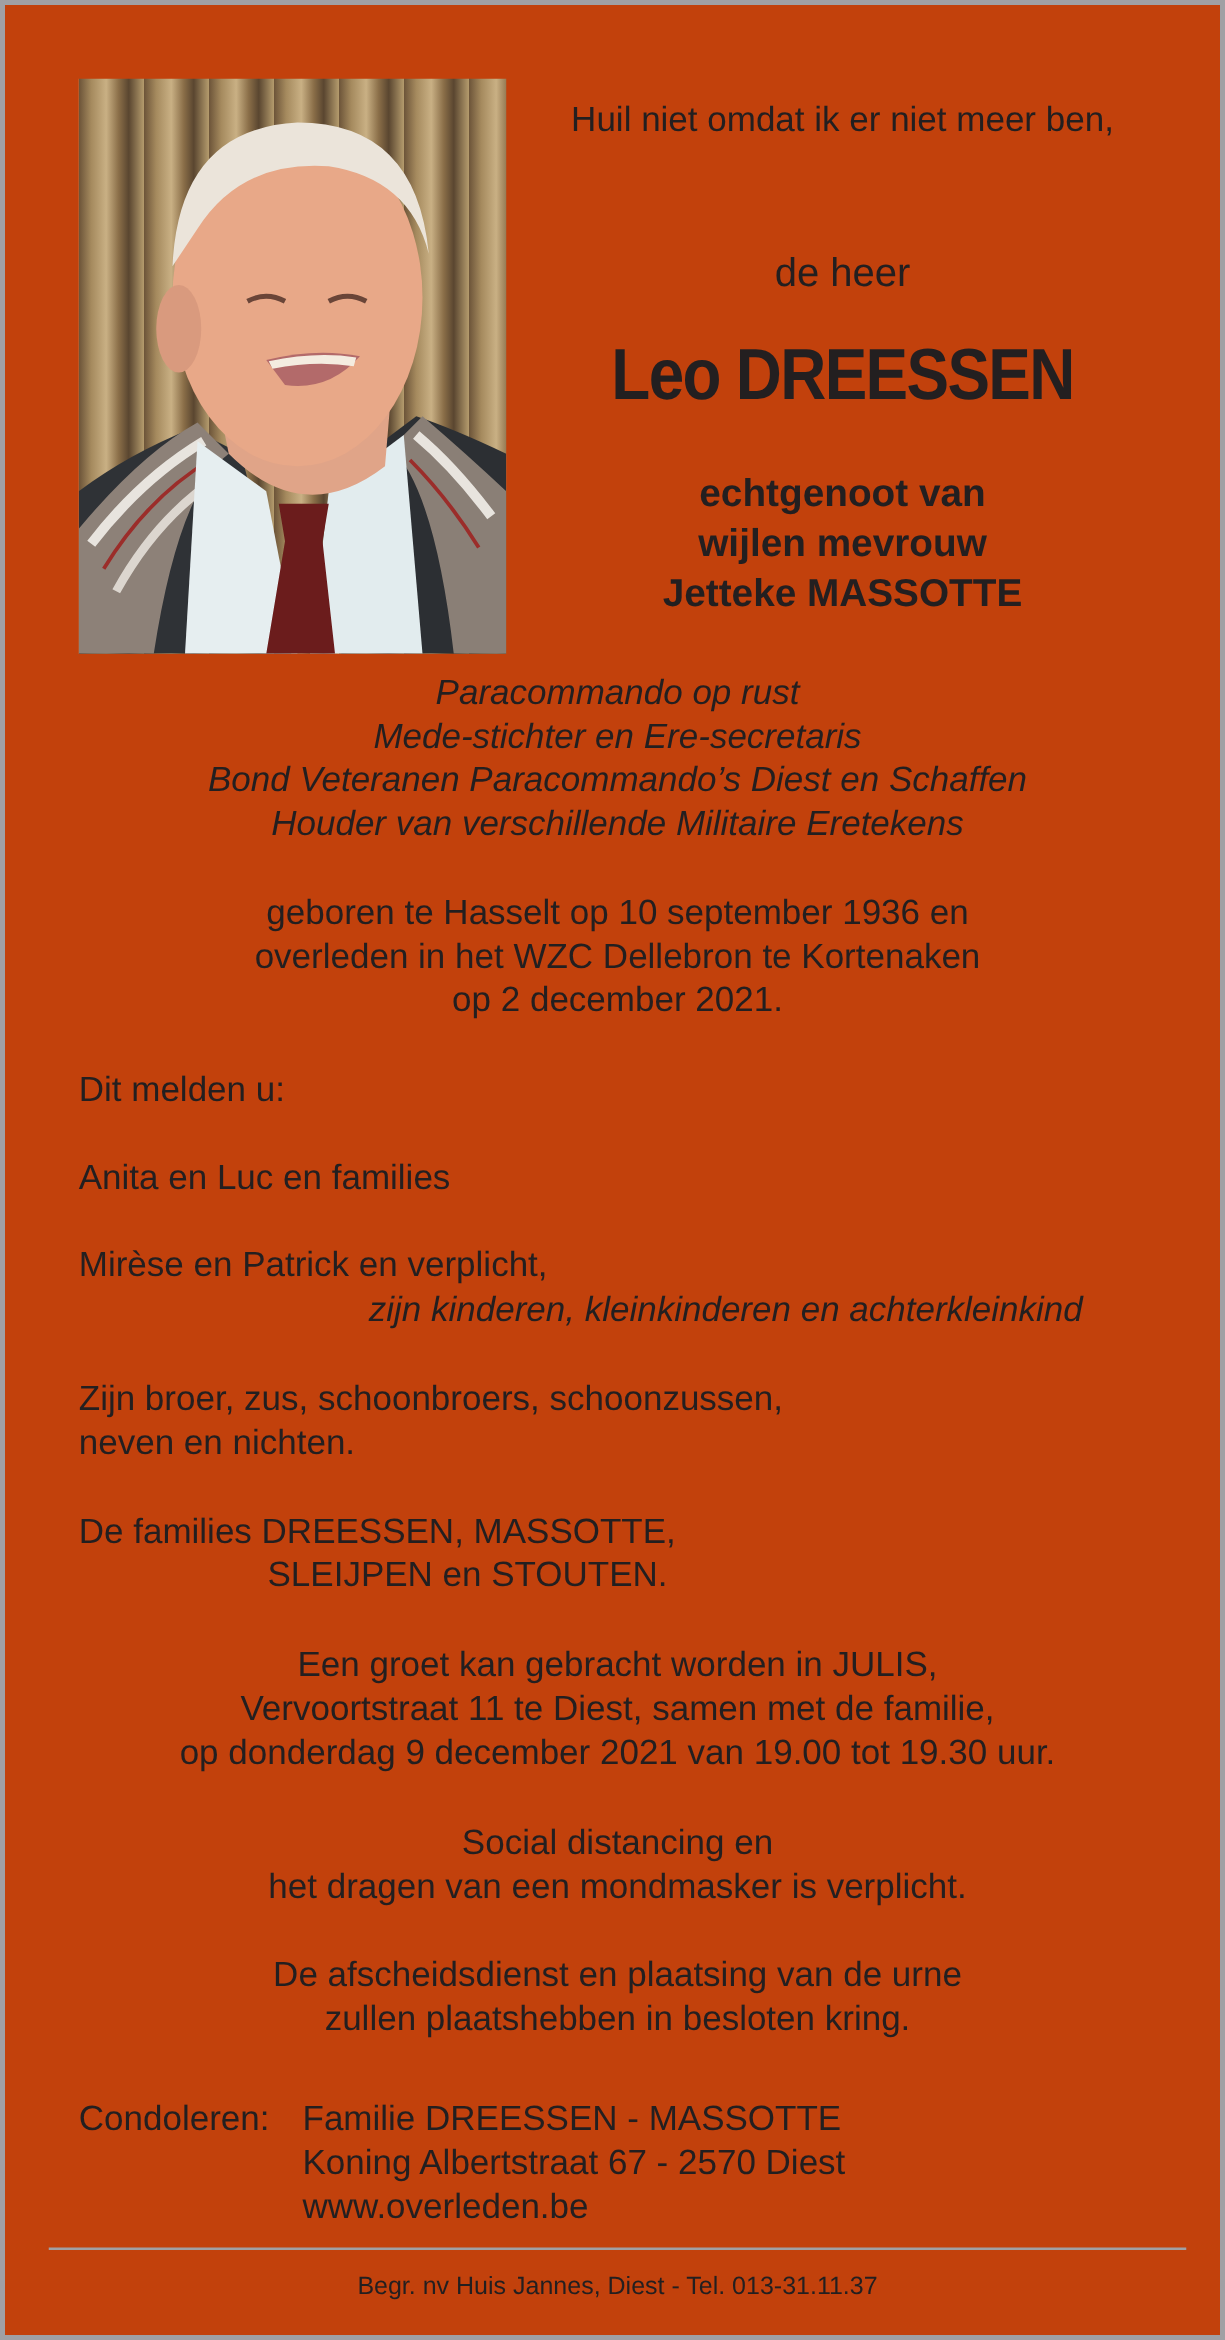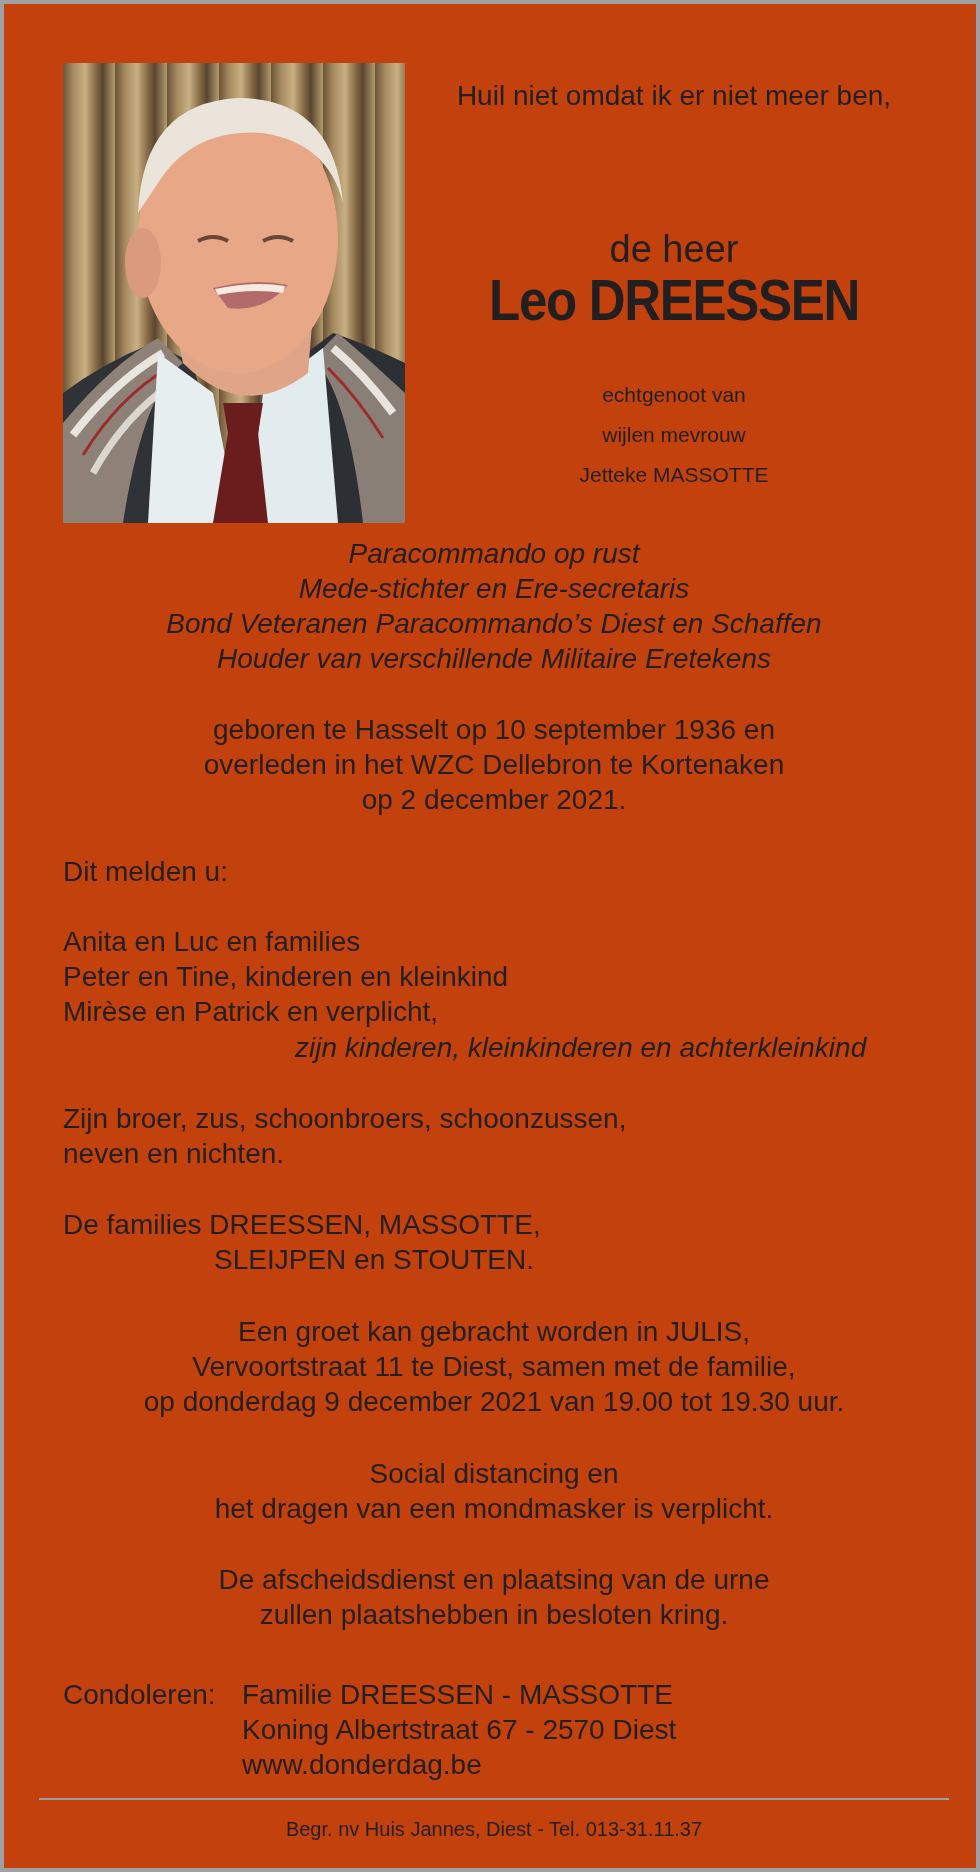--- a/index.html
+++ b/index.html
@@ -23,26 +23,26 @@
       width: 342px; height: 460px;
       overflow: hidden;
       background:
         repeating-linear-gradient(90deg,
           #6b5338 0px, #a58a5e 10px, #c9b084 22px, #8a6e48 32px, #5a4630 40px, #b39a6c 52px);
     }
     .photo svg { position: absolute; left: 0; top: 0; }
     .t { position: absolute; white-space: nowrap; font-weight: 300; }
     .center { text-align: center; }
     .quote { left: 400px; width: 540px; font-size: 28px; line-height: 35px; }
-    .heer { left: 400px; width: 540px; font-size: 38px; margin-top: 28px; }
+    .heer { left: 400px; width: 540px; font-size: 32px; }
     .name {
       left: 400px; width: 540px; font-size: 58px; font-weight: 700;
       letter-spacing: -1.5px; transform: scaleX(0.88); transform-origin: center;
     }
-    .spouse { left: 400px; width: 540px; font-size: 21px; font-weight: 400; line-height: 40px; }
+    .spouse { left: 400px; width: 540px; font-size: 31px; font-weight: 700; line-height: 40px; }
     .italic { font-style: italic; }
     .body-text { font-size: 28px; line-height: 35px; }
     .divider {
       position: absolute; left: 35px; top: 1794px; width: 910px; height: 2px;
       background: #a0a0a4;
     }
     .footer { font-size: 20px; left: 0; width: 980px; }
   </style>
 </head>
 <body>
@@ -99,21 +99,20 @@
   <div class="t center italic body-text" style="left:0; width:980px; top:602px;">Bond Veteranen Paracommando’s Diest en Schaffen</div>
   <div class="t center italic body-text" style="left:0; width:980px; top:637px;">Houder van verschillende Militaire Eretekens</div>
 
   <div class="t center body-text" style="left:0; width:980px; top:708px;">geboren te Hasselt op 10 september 1936 en</div>
   <div class="t center body-text" style="left:0; width:980px; top:743px;">overleden in het WZC Dellebron te Kortenaken</div>
   <div class="t center body-text" style="left:0; width:980px; top:778px;">op 2 december 2021.</div>
 
   <div class="t body-text" style="left:59px; top:850px;">Dit melden u:</div>
 
   <div class="t body-text" style="left:59px; top:920px;">Anita en Luc en families</div>
-  <div class="t body-text" style="left:59px; top:955px;">Peter en Tine, kinderen en kleinkind</div>
   <div class="t body-text" style="left:59px; top:990px;">Mirèse en Patrick en verplicht,</div>
   <div class="t italic body-text" style="left:291px; top:1026px;">zijn  kinderen, kleinkinderen en achterkleinkind</div>
 
   <div class="t body-text" style="left:59px; top:1132px;">neven en nichten.</div>
   <div class="t body-text" style="left:59px; top:1097px;">Zijn broer, zus, schoonbroers, schoonzussen,</div>
 
   <div class="t body-text" style="left:59px; top:1203px;">De families DREESSEN, MASSOTTE,</div>
   <div class="t body-text" style="left:210px; top:1238px;">SLEIJPEN en STOUTEN.</div>
 
   <div class="t center body-text" style="left:0; width:980px; top:1310px;">Een groet kan gebracht worden in JULIS,</div>
@@ -122,18 +121,18 @@
 
   <div class="t center body-text" style="left:0; width:980px; top:1452px;">Social distancing en</div>
   <div class="t center body-text" style="left:0; width:980px; top:1487px;">het dragen van een mondmasker is verplicht.</div>
 
   <div class="t center body-text" style="left:0; width:980px; top:1558px;">De afscheidsdienst en plaatsing van de urne</div>
   <div class="t center body-text" style="left:0; width:980px; top:1593px;">zullen plaatshebben in besloten kring.</div>
 
   <div class="t body-text" style="left:59px; top:1673px;">Condoleren:</div>
   <div class="t body-text" style="left:238px; top:1673px;">Familie DREESSEN - MASSOTTE</div>
   <div class="t body-text" style="left:238px; top:1708px;">Koning Albertstraat 67 - 2570 Diest</div>
-  <div class="t body-text" style="left:238px; top:1743px;">www.donderdag.be</div>
+  <div class="t body-text" style="left:238px; top:1743px;">www.overleden.be</div>
 
   <div class="divider"></div>
 
   <div class="t center footer" style="top:1814px;">Begr. nv Huis Jannes, Diest - Tel. 013-31.11.37</div>
 </div>
 
 </body></html>

